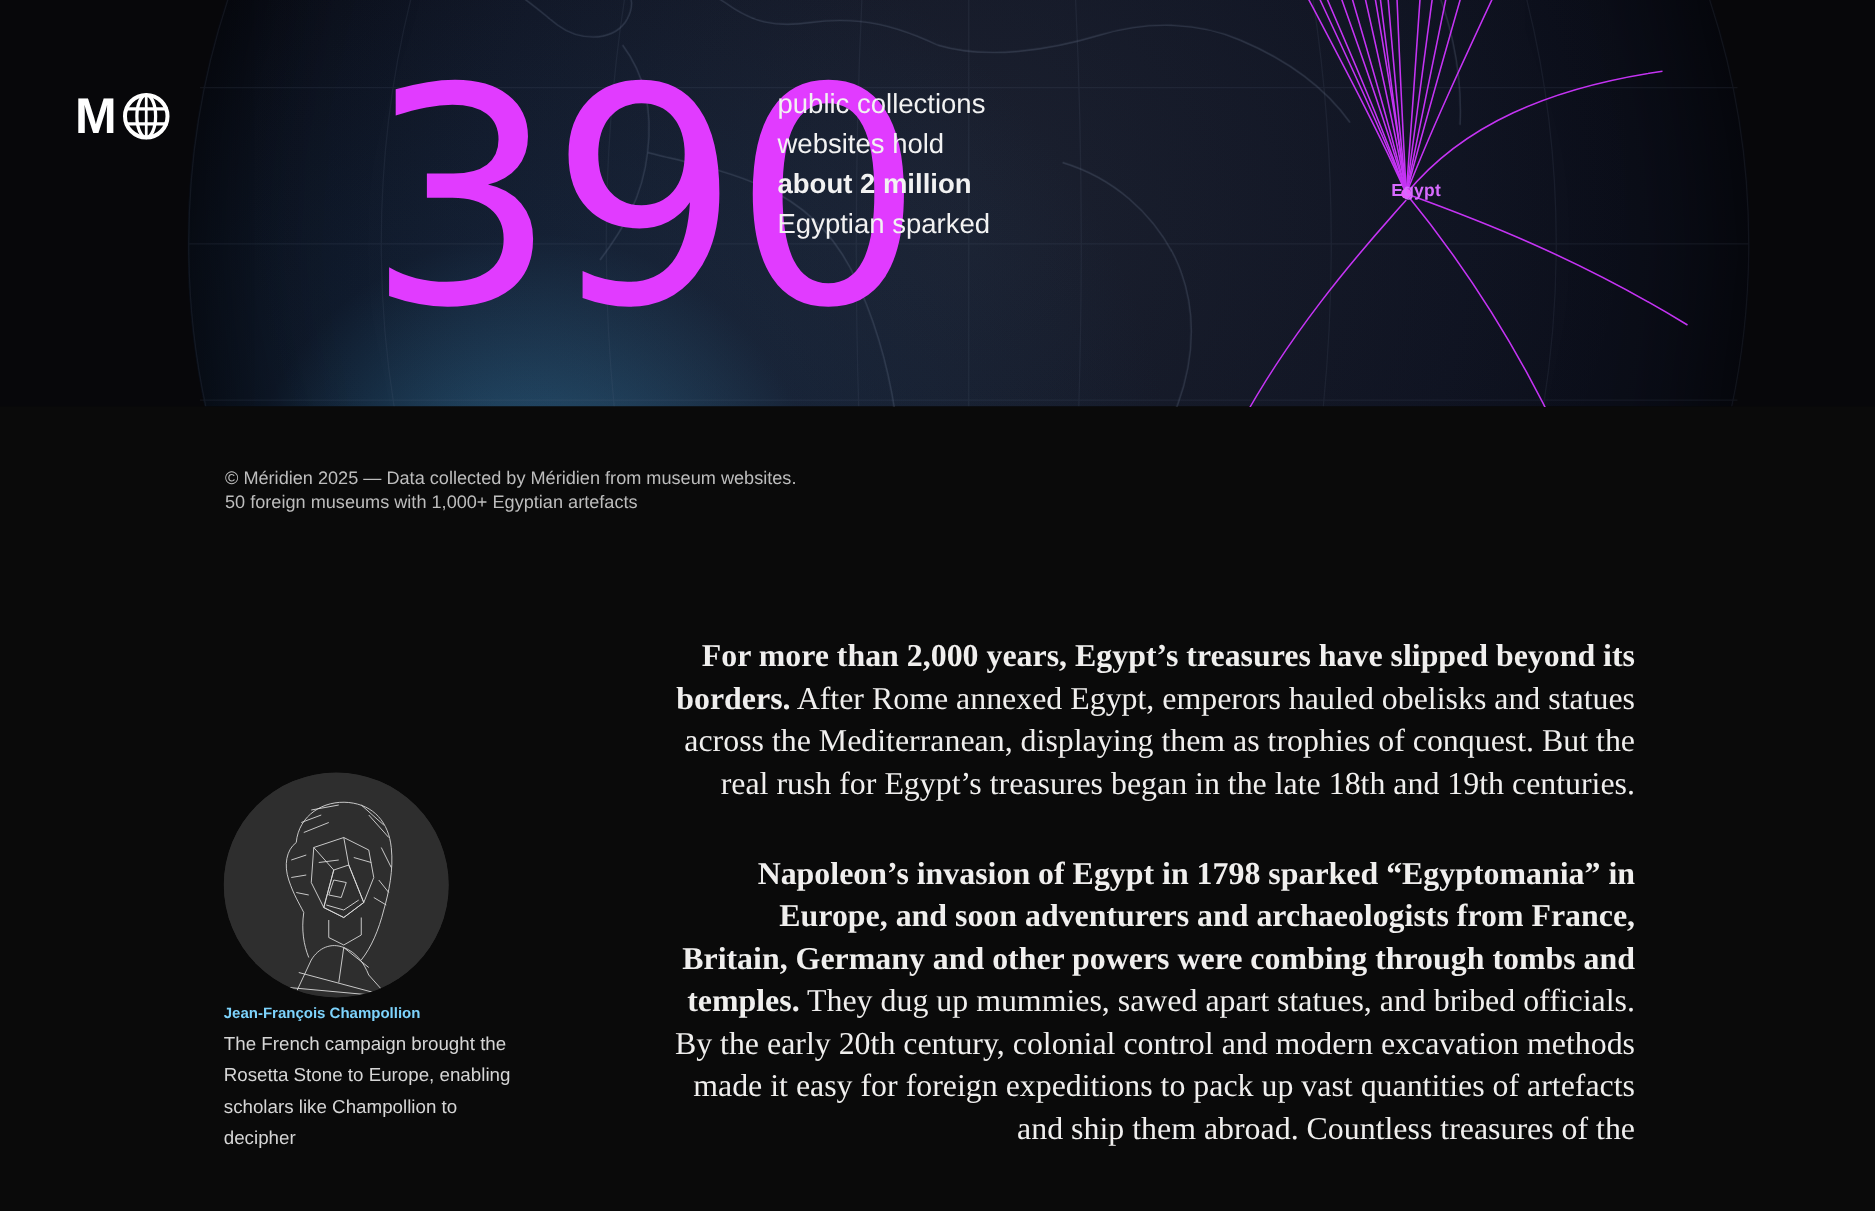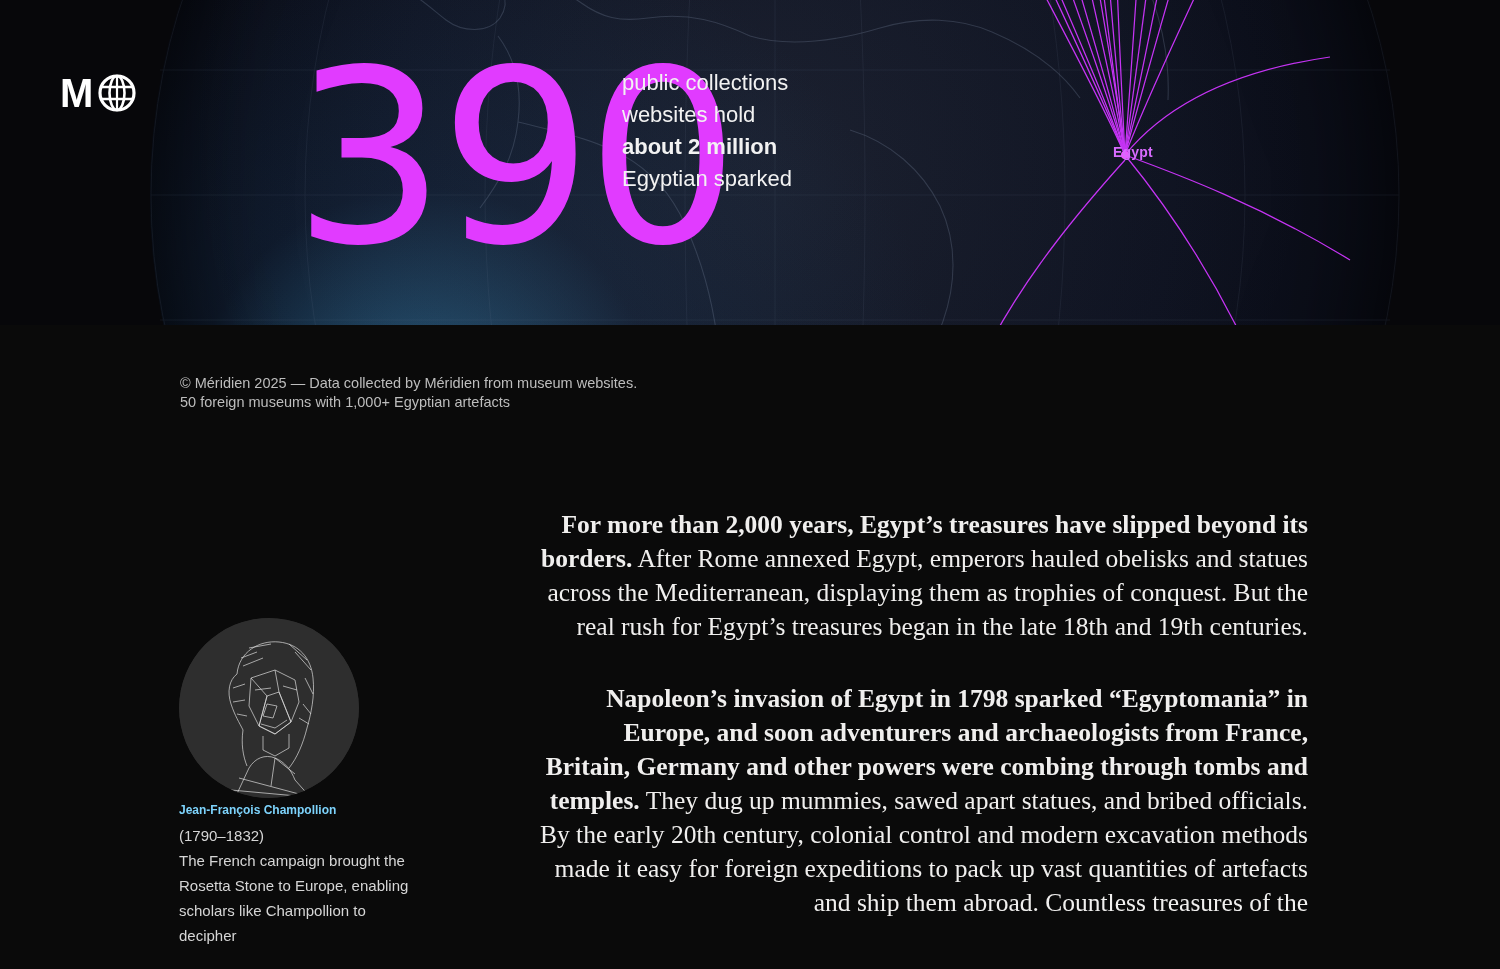--- a/index.html
+++ b/index.html
@@ -306,21 +306,20 @@
           <path d="M124 86 L132 96"></path>
             <path d="M120 100 L130 106"></path>
           <path d="M54 70 L66 66"></path>
             <path d="M54 84 L66 82"></path>
           <path d="M58 96 L68 98"></path>
         </g>
       </g>
     </svg>
   </div>
   <div class="caption-name">Jean-François Champollion</div>
-  <div class="caption-dates">(1790–1832)</div>
   <div class="caption-text">The French campaign brought the Rosetta Stone to Europe, enabling scholars like Champollion to decipher</div>
 </div>
 
 <div class="article">
   <p>
     <b>For more than 2,000 years, Egypt’s treasures have slipped beyond its borders.</b><span> After Rome annexed Egypt, emperors hauled obelisks and statues across the Mediterranean, displaying them as trophies of conquest. But the real rush for Egypt’s treasures began in the late 18th and 19th centuries.</span>
   </p>
   <p>
     <b>Napoleon’s invasion of Egypt in 1798 sparked “Egyptomania” in Europe, and soon adventurers and archaeologists from France, Britain, Germany and other powers were combing through tombs and temples.</b><span> They dug up mummies, sawed apart statues, and bribed officials. By the early 20th century, colonial control and modern excavation methods made it easy for foreign expeditions to pack up vast quantities of artefacts and ship them abroad. Countless treasures of the</span>
   </p>

